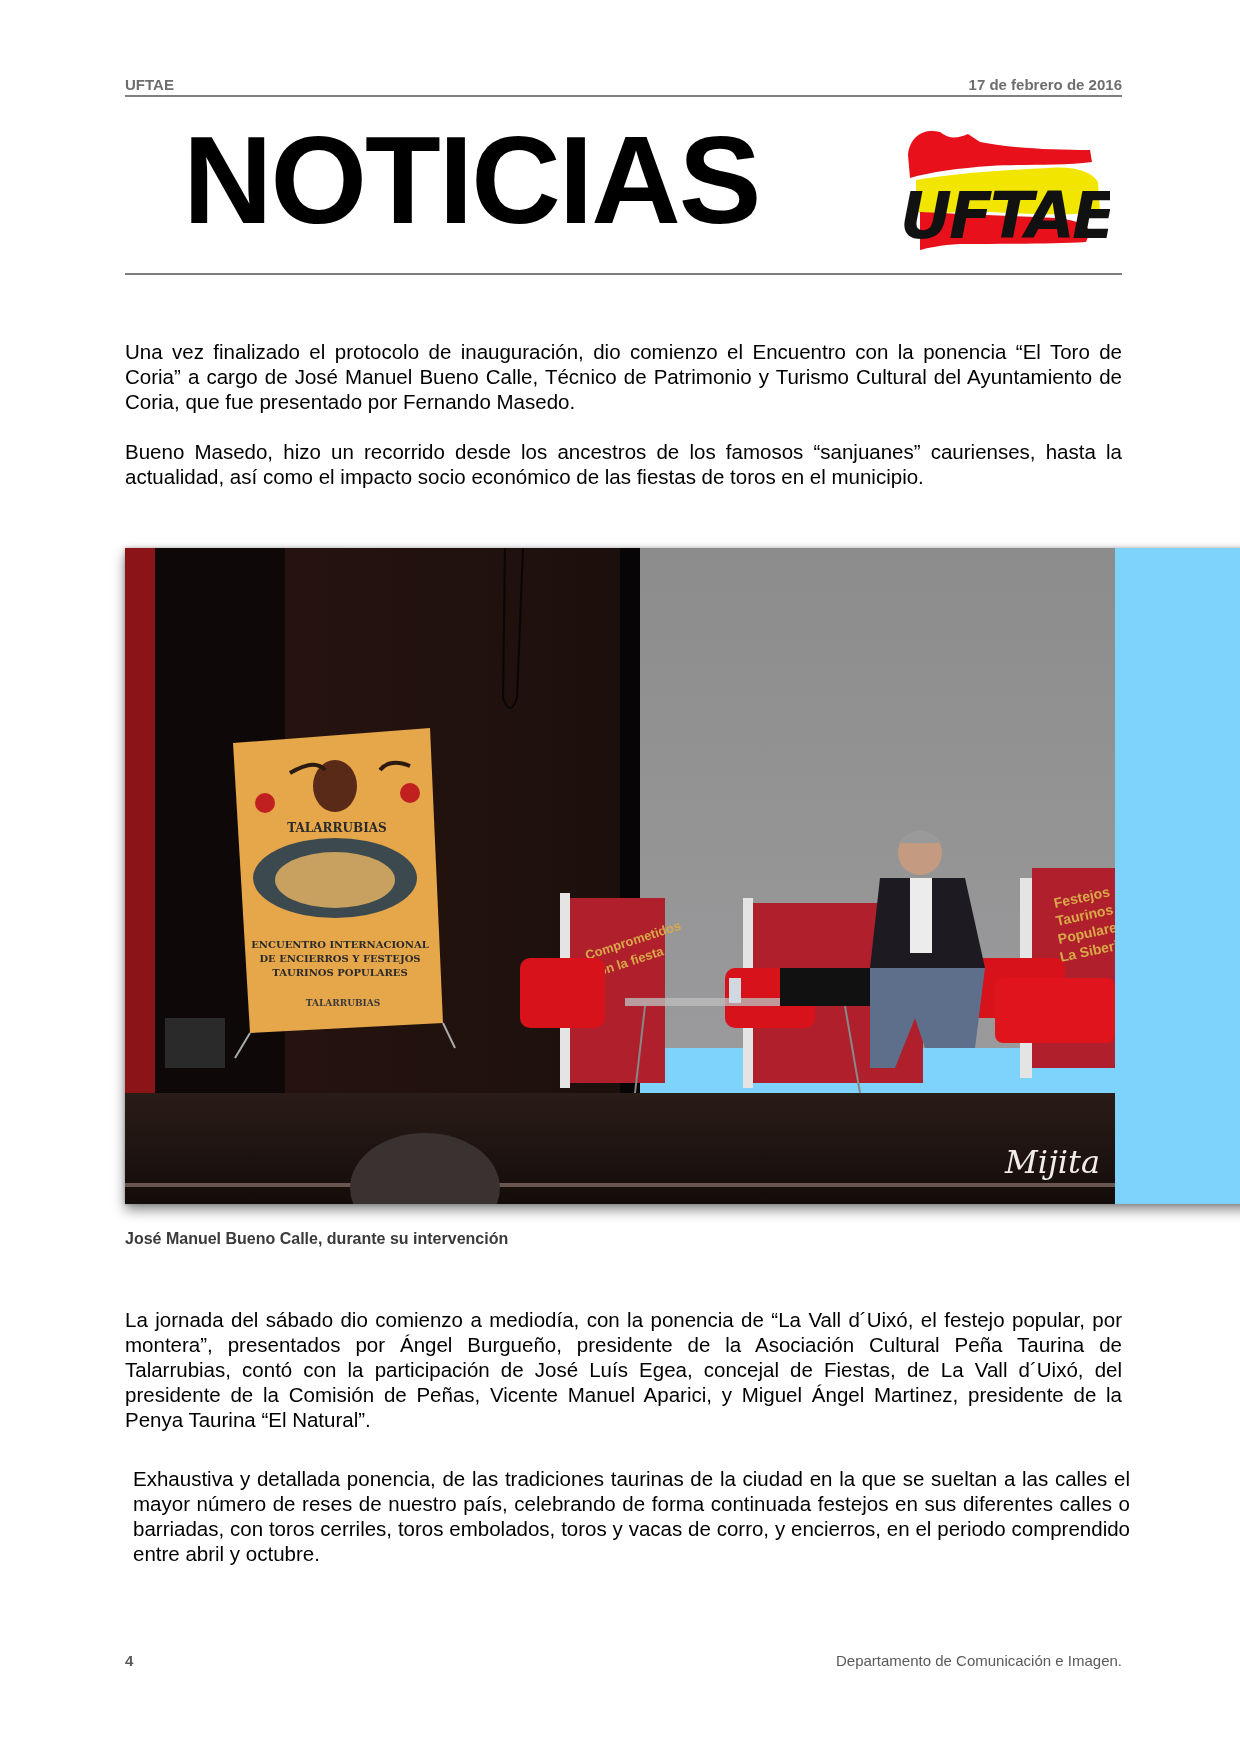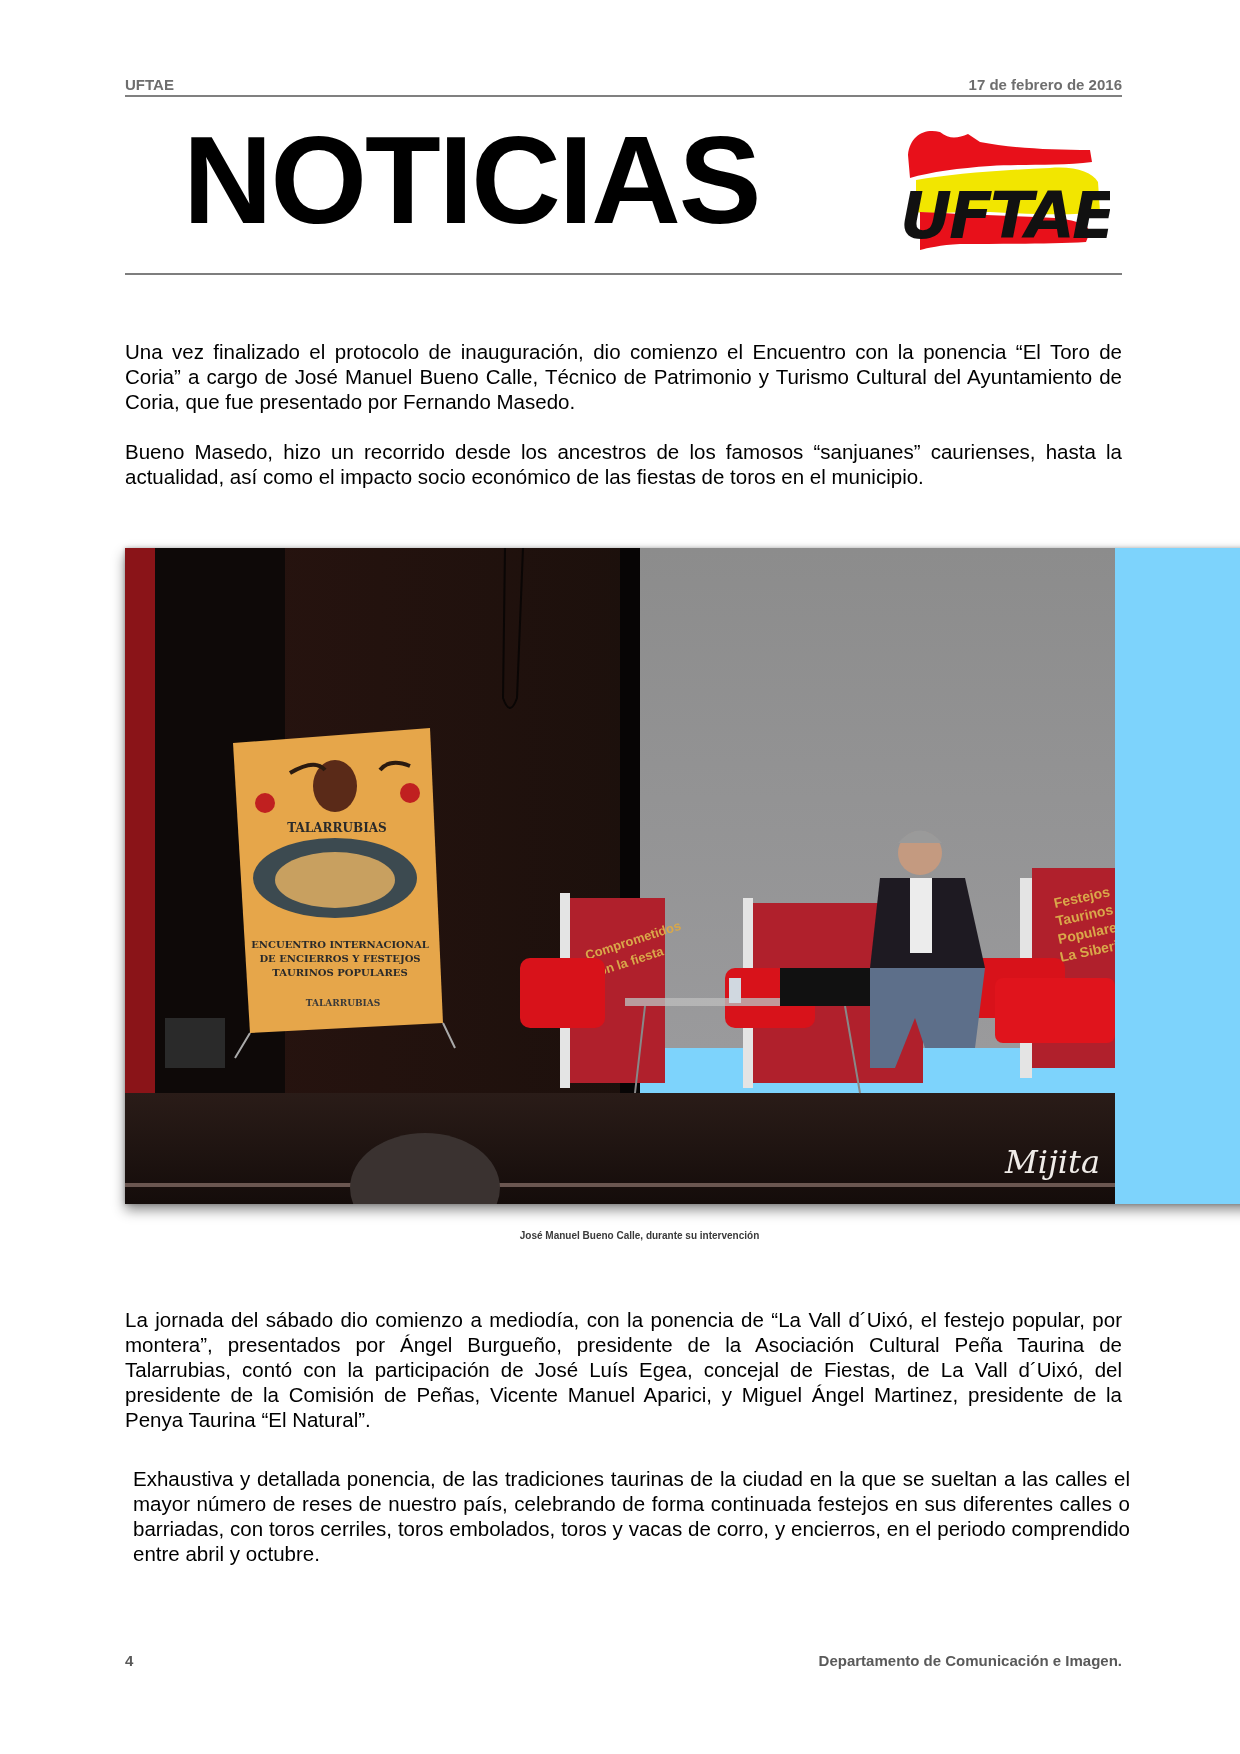--- a/index.html
+++ b/index.html
@@ -20,25 +20,25 @@
   .para { position:absolute; left:125px; width:997px; font-size:20.5px; line-height:25px;
           text-align:justify; color:#000000; }
   .p1 { top:339px; }
   .p2 { top:439px; }
   .p3 { top:1307px; }
   .p4 { top:1458px; }
 
   .photo { position:absolute; left:125px; top:548px; width:1184px; height:656px;
            box-shadow:0 6px 12px rgba(0,0,0,0.45), 0 0 4px rgba(0,0,0,0.25); overflow:hidden; background:#7dd3fc; }
 
-  .caption { position:absolute; left:141px; width:997px; top:1230px; text-align:center;
-             font-size:10px; font-weight:bold; color:#3a3a3a; }
+  .caption { position:absolute; left:125px; width:997px; top:1230px; text-align:left;
+             font-size:16px; font-weight:bold; color:#3a3a3a; }
 
   .foot-left { position:absolute; left:125px; top:1652px; font-size:15px; font-weight:bold; color:#5a5a5a; }
-  .foot-right { position:absolute; right:118px; top:1652px; font-size:15px; font-weight:bold; color:#5a5a5a; }
+  .foot-right { position:absolute; right:118px; top:1652px; font-size:15px; font-weight:normal; color:#5a5a5a; }
 </style>
 </head>
 <body>
 
 <div class="hdr-left">UFTAE</div>
 <div class="hdr-right">17 de febrero de 2016</div>
 <div class="rule-top"></div>
 
 <div class="title">NOTICIAS</div>
 

